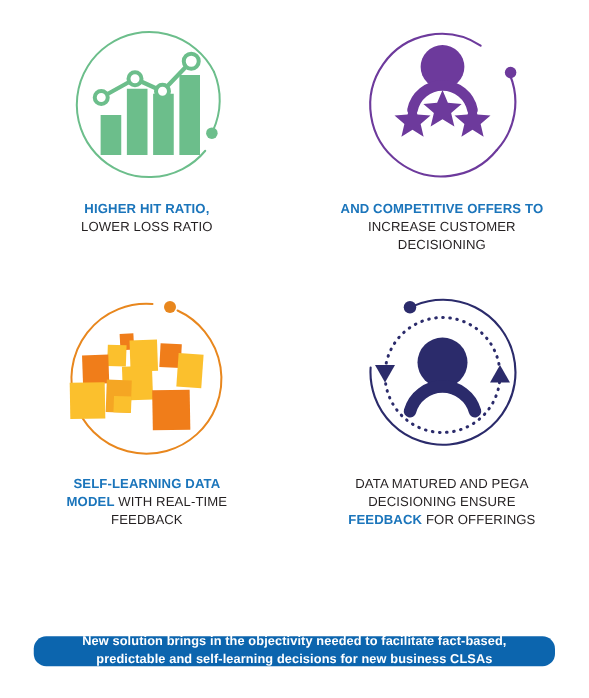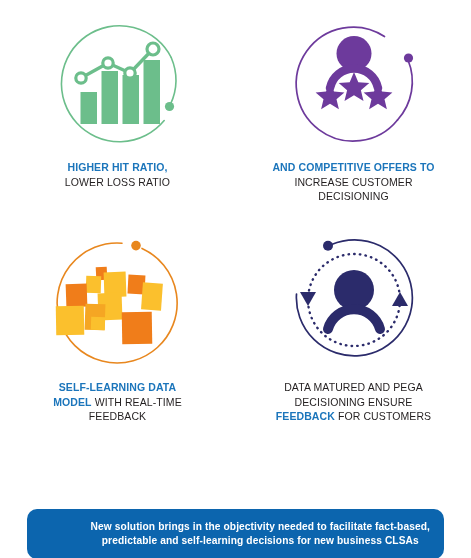--- a/index.html
+++ b/index.html
@@ -63,26 +63,26 @@
   .caption .pl {
     color: #231f20;
     font-weight: normal;
   }
 
   .banner {
     position: absolute;
     left: 27px;
     top: 509px;
     width: 417px;
-    height: 50px;
+    height: 24px;
     background: #0c65ae;
     border-radius: 10px;
     display: flex;
     align-items: center;
-    justify-content: flex-end;
+    justify-content: center;
     box-sizing: border-box;
   }
   .banner-text {
     color: #ffffff;
     font-size: 10.2px;
     font-weight: bold;
     line-height: 14px;
     text-align: center;
     letter-spacing: 0.1px;
     padding: 0 14px;
@@ -190,21 +190,21 @@
         <path d="M 118 78 L 126 64 L 134 78 Z" fill="#2b2b6b"></path>
 
         <circle cx="80" cy="62" r="20" fill="#2b2b6b"></circle>
 
         <path d="M 54 101 A 27 27 0 0 1 106 101" fill="none" stroke="#2b2b6b" stroke-width="10" stroke-linecap="round"></path>
       </svg>
     </div>
     <div class="caption">
       <div><span class="pl">DATA MATURED AND PEGA</span></div>
       <div><span class="pl">DECISIONING ENSURE</span></div>
-      <div><span class="hl">FEEDBACK</span><span class="pl"> FOR CUSTOMERS</span></div>
+      <div><span class="hl">FEEDBACK</span><span class="pl"> FOR OFFERINGS</span></div>
     </div>
   </div>
 
   <div class="banner">
     <div class="banner-text">
       <span>New solution brings in the objectivity needed to facilitate fact-based,</span>
       <br>
       <span>predictable and self-learning decisions for new business CLSAs</span>
     </div>
   </div>

